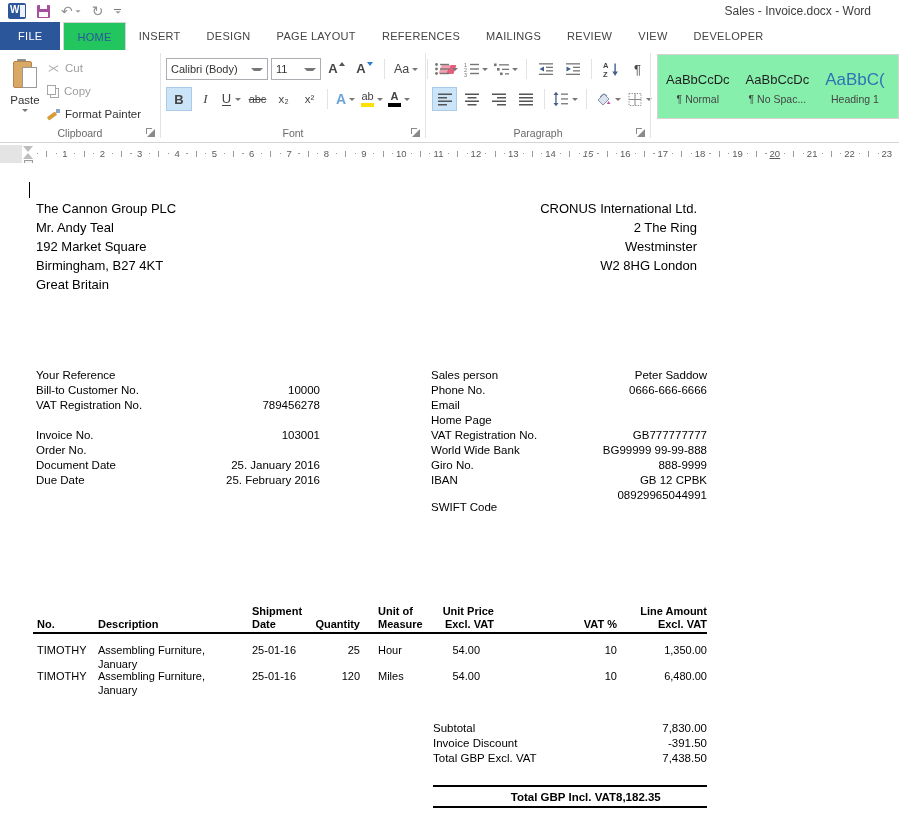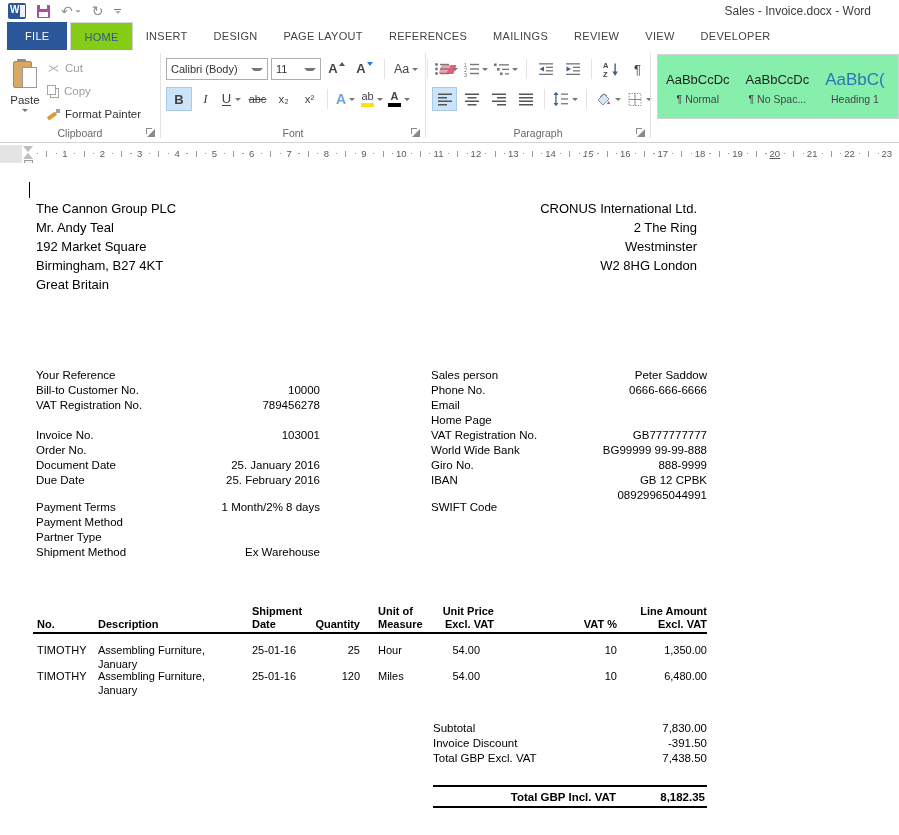--- a/index.html
+++ b/index.html
@@ -14,24 +14,24 @@
   .savei{width:13px;height:13px;background:#a8509e;border-radius:1px;position:relative}
   .savei::before{content:"";position:absolute;left:3px;top:0;width:7px;height:4px;background:#fff}
   .savei::after{content:"";position:absolute;left:2px;bottom:1px;width:9px;height:5px;background:#fff}
   .uglyph{font-size:14px;color:#8f8f8f;line-height:14px}
   .dd{width:0;height:0;border-left:3px solid transparent;border-right:3px solid transparent;border-top:3.5px solid #777;display:inline-block}
   .dd.sm{border-top-color:#9a9a9a;transform:scale(.85)}
   .qmenu{display:flex;flex-direction:column;align-items:center;gap:1px}
   .qmenu i{width:7px;height:0;border-top:1.5px solid #777}
   .title-text{position:absolute;right:28px;top:4px;font-size:12px;color:#3d3d3d}
   
-  .tabbar{position:absolute;top:22px;left:0;width:899px;height:28px;background:#fff;display:flex;align-items:stretch;padding-left:7px;box-sizing:border-box}
+  .tabbar{position:absolute;top:22px;left:0;width:899px;height:28px;background:#fff;display:flex;align-items:stretch;box-sizing:border-box}
   .tab{display:flex;align-items:center;padding:0 13px;font-size:11px;color:#444;letter-spacing:.3px;cursor:default}
   .tab.file{background:#2b579a;color:#fff;padding:0 18px;margin-right:3px}
-  .tab.active{background:#84cc16;color:#2b579a;border:1px solid #d4d4d4;border-bottom:none}
+  .tab.active{background:#22c55e;color:#2b579a;border:1px solid #d4d4d4;border-bottom:none}
   
   .ribbon{position:absolute;top:50px;left:0;width:899px;height:93px;background:#fff;border-bottom:1px solid #d4d4d4;box-sizing:border-box}
   .gsep{position:absolute;top:3px;width:1px;height:85px;background:#e3e3e3}
   .group-label{position:absolute;bottom:3px;left:0;width:100%;text-align:center;font-size:10.5px;color:#696969}
   .launcher{position:absolute;right:5px;bottom:5px;width:9px;height:9px}
   .launcher::before{content:"";position:absolute;left:0;top:0;width:5px;height:5px;border-left:1px solid #8a8a8a;border-top:1px solid #8a8a8a}
   .launcher::after{content:"";position:absolute;right:0;bottom:0;border-left:4px solid transparent;border-top:4px solid transparent;border-right:4px solid #8a8a8a;border-bottom:4px solid #8a8a8a}
   .rrow{position:absolute;display:flex;align-items:center}
   .vsep{width:1px;height:20px;background:#e3e3e3;margin:0 4px}
   .rbtn{display:flex;align-items:center;justify-content:center;min-width:21px;height:24px;font-size:12.5px;color:#444;padding:0 2px;position:relative}
@@ -104,21 +104,21 @@
   .col-qty{left:270px;width:57px;text-align:right}
   .col-uom{left:345px;width:50px}
   .col-price{left:390px;width:71px;text-align:right}
   .col-vat{left:520px;width:64px;text-align:right}
   .col-amt{left:595px;width:79px;text-align:right}
   .trow .col-price{width:57px}
   .totals{position:absolute;left:433px;top:558px;width:274px;font-size:11.5px;color:#000}
   .final{position:absolute;left:433px;top:622px;width:274px;height:19px;border-top:2px solid #000;border-bottom:2px solid #000;
          display:flex;align-items:center;font-weight:bold;font-size:11.5px;color:#000}
   .final .flbl{width:183px;text-align:right}
-  .final .fval{flex:1;text-align:right;padding-right:2px}
+  .final .fval{flex:1;padding-right:2px}
 </style>
 </head>
 <body>
 
 <div class="titlebar">
   <div class="qat">
     <span class="word-icon">
         <b>W</b>
         <i></i>
       </span>
@@ -548,38 +548,20 @@
       </div>
     <div class="irow">
         <span>Document Date</span>
         <span>25. January 2016</span>
       </div>
     <div class="irow">
         <span>Due Date</span>
         <span>25. February 2016</span>
       </div>
   </div>
-  <div class="ibl" style="left:36px;top:337px;width:284px">
-    <div class="irow">
-        <span>Payment Terms</span>
-        <span>1 Month/2% 8 days</span>
-      </div>
-    <div class="irow">
-        <span>Payment Method</span>
-        <span></span>
-      </div>
-    <div class="irow">
-        <span>Partner Type</span>
-        <span></span>
-      </div>
-    <div class="irow">
-        <span>Shipment Method</span>
-        <span>Ex Warehouse</span>
-      </div>
-  </div>
   <div class="ibl" style="left:431px;top:205px;width:276px">
     <div class="irow">
         <span>Sales person</span>
         <span>Peter Saddow</span>
       </div>
     <div class="irow">
         <span>Phone No.</span>
         <span>0666-666-6666</span>
       </div>
     <div class="irow">

